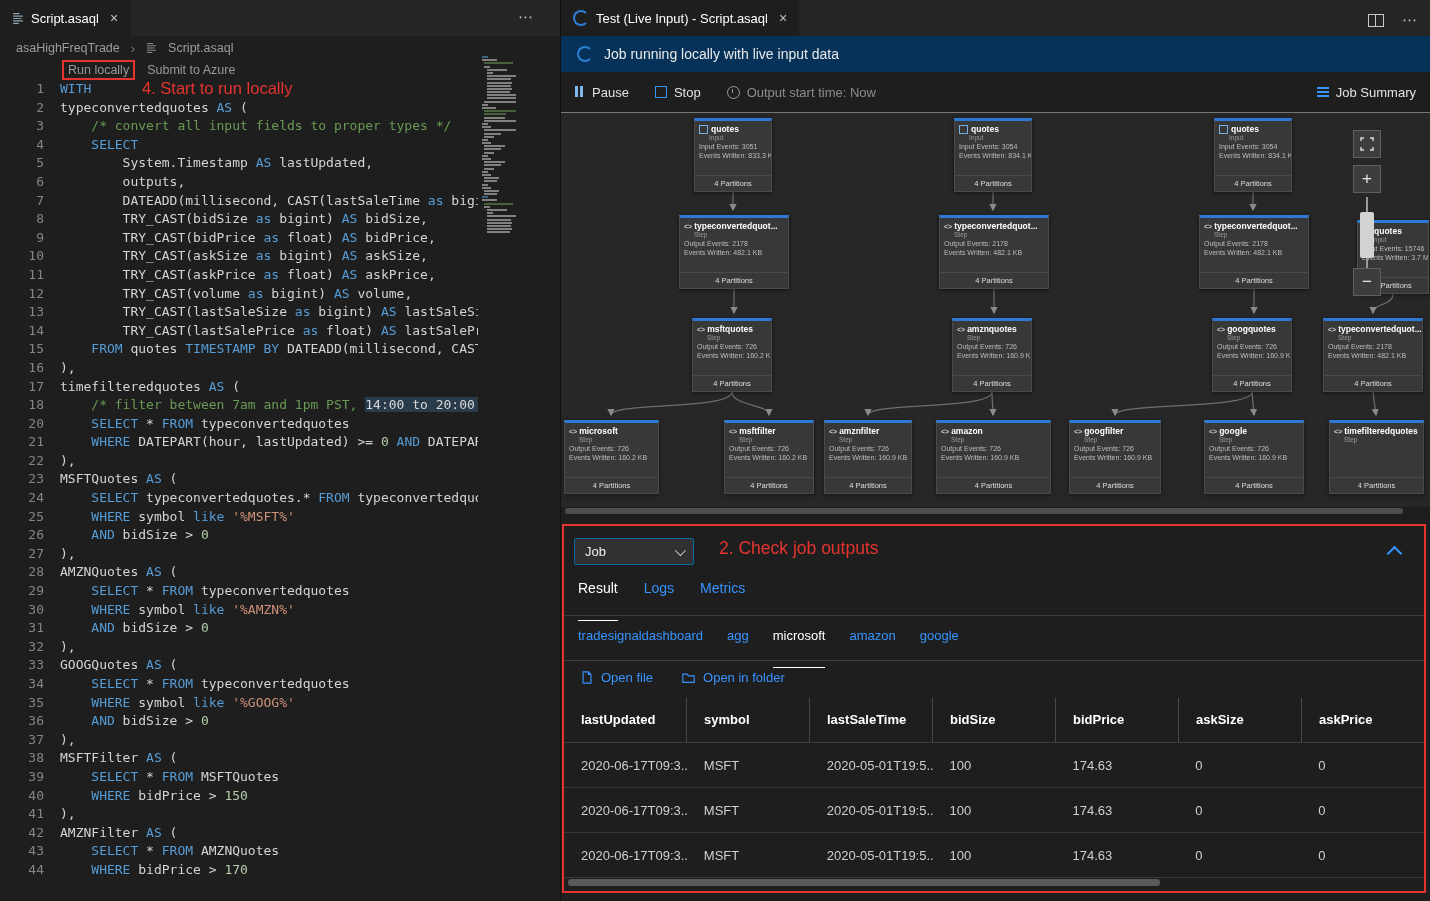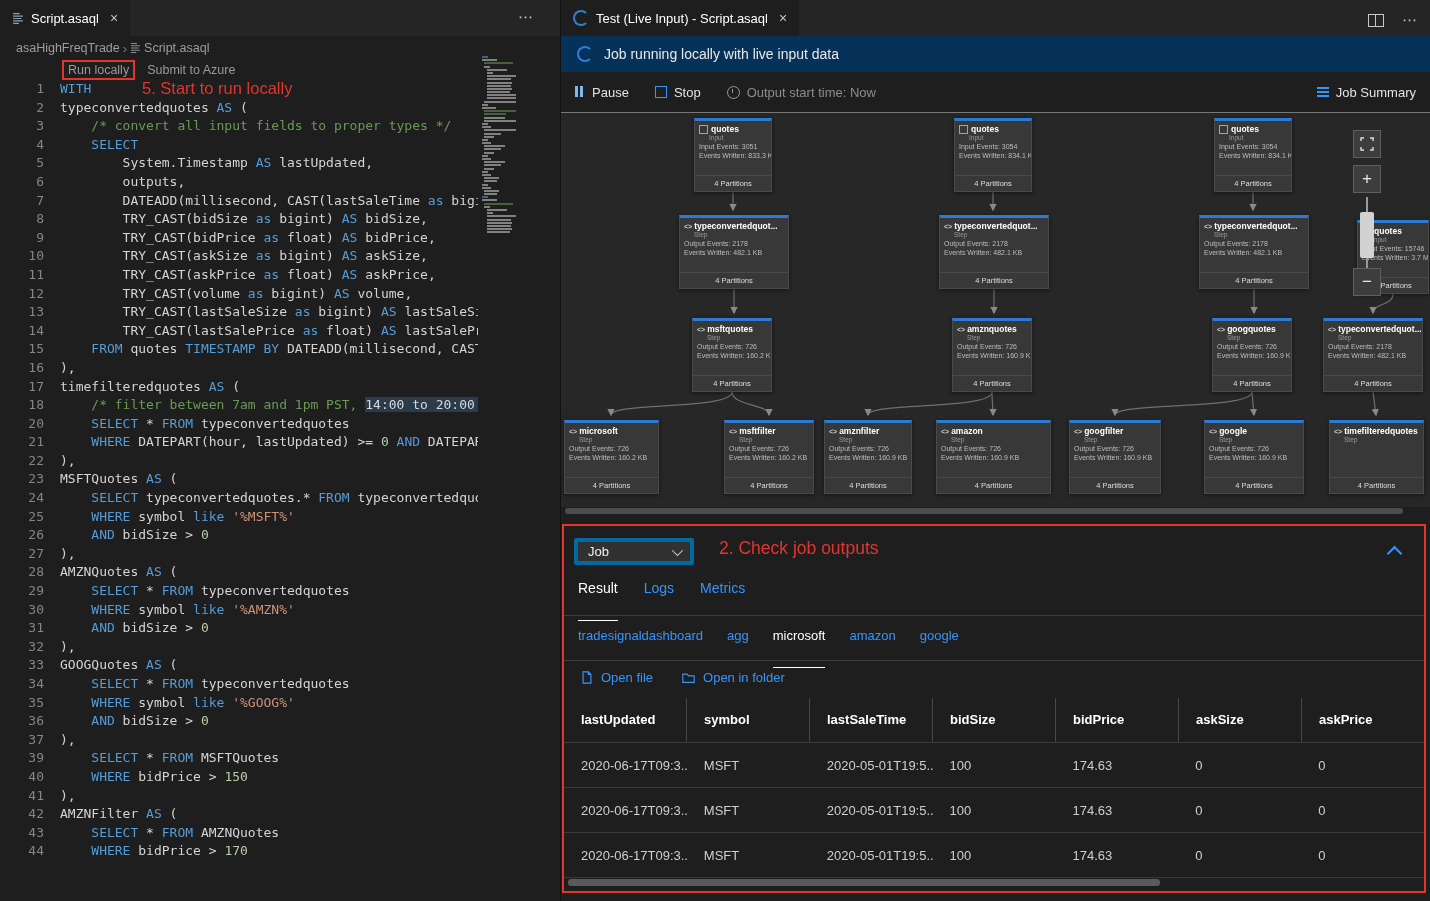--- a/index.html
+++ b/index.html
@@ -5,21 +5,21 @@
   html,body{margin:0;padding:0;background:#1e1e1e;width:1430px;height:901px;overflow:hidden;
     font-family:"Liberation Sans",sans-serif;-webkit-font-smoothing:antialiased;}
   .app{position:relative;width:1430px;height:901px;}
 
   
   .left-pane{position:absolute;left:0;top:0;width:560px;height:901px;background:#1e1e1e;border-right:1px solid #111;}
   .tabbar{height:36px;background:#252526;display:flex;align-items:stretch;position:relative;}
   .tab{display:flex;align-items:center;gap:7px;padding:0 12px;background:#1e1e1e;color:#ffffff;font-size:13px;}
   .tab .close{color:#c5c5c5;font-size:14px;margin-left:4px;cursor:pointer;}
   .more{position:absolute;right:26px;top:8px;color:#c5c5c5;font-size:15px;letter-spacing:1px;}
-  .breadcrumb{height:24px;display:flex;align-items:center;gap:3px;padding-left:16px;color:#9d9d9d;font-size:12.5px;}
+  .breadcrumb{height:24px;display:flex;align-items:center;gap:11px;padding-left:16px;color:#9d9d9d;font-size:12.5px;}
   .breadcrumb .sep{color:#7b7b7b;font-size:13px;}
   .codelens{height:20px;display:flex;align-items:center;gap:12px;padding-left:62px;font-size:12.5px;color:#999999;}
   .codelens a{color:#999999;text-decoration:none;cursor:pointer;}
   .red-box{display:inline-block;border:2px solid #e5342e;padding:0 4px;line-height:16px;}
   .annotation{position:absolute;color:#e5342e;font-size:16.5px;white-space:nowrap;}
   .a1{left:142px;top:79px;}
   .code{position:absolute;left:0;top:80px;width:478px;height:821px;overflow:hidden;}
   .code-line{display:flex;height:18.6px;line-height:18.6px;font-family:"DejaVu Sans Mono",monospace;font-size:13px;white-space:pre;}
   .ln{width:44px;flex:none;text-align:right;padding-right:16px;color:#858585;}
   .lt{white-space:pre;overflow:hidden;}
@@ -57,21 +57,21 @@
   .n-sub{font-size:6.5px;color:#9a9a9a;padding:0 4px 1px 14px;}
   .n-stat{font-size:7px;color:#bdbdbd;padding:0 4px;line-height:9px;white-space:nowrap;overflow:hidden;}
   .n-foot{position:absolute;left:0;right:0;bottom:0;height:15px;border-top:1px solid #4a4a4a;font-size:7.5px;color:#ddd;text-align:center;line-height:15px;}
   .zbtn{position:absolute;width:28px;height:28px;background:#3d3d3d;border:1px solid #5f5f5f;color:#e8e8e8;display:flex;align-items:center;justify-content:center;font-size:17px;box-sizing:border-box;cursor:pointer;}
   .ztrack{position:absolute;left:805px;top:84px;width:2px;height:72px;background:#9a9a9a;}
   .zhandle{position:absolute;left:799px;top:99px;width:14px;height:46px;background:#d2d2d2;border-radius:2px;cursor:grab;}
   .hscroll{position:absolute;left:4px;top:508px;width:838px;height:6px;background:#4d4d4d;border-radius:3px;cursor:pointer;}
 
   
   .panel{position:absolute;left:1px;top:524px;width:864px;height:369px;background:#1e1e1e;border:2px solid #e5342e;box-sizing:border-box;}
-  .dropdown{position:absolute;left:10px;top:12px;width:120px;height:27px;background:#313131;border:4px solid #0369a1;border-radius:2px;color:#f0f0f0;font-size:13px;display:flex;align-items:center;padding:0 10px;box-sizing:border-box;cursor:pointer;}
+  .dropdown{position:absolute;left:10px;top:12px;width:120px;height:27px;background:#313131;border:1px solid #0369a1;border-radius:2px;color:#f0f0f0;font-size:13px;display:flex;align-items:center;padding:0 10px;box-sizing:border-box;cursor:pointer;}
   .chev-down{margin-left:auto;width:7px;height:7px;border-right:1.5px solid #cccccc;border-bottom:1.5px solid #cccccc;transform:rotate(45deg) translateY(-2px);}
   .a2{left:155px;top:12px;font-size:17.5px;}
   .chev-up{position:absolute;right:24px;top:22px;width:9px;height:9px;border-left:2px solid #3794ff;border-top:2px solid #3794ff;transform:rotate(45deg);cursor:pointer;}
   .tabs-row{position:absolute;left:14px;top:54px;display:flex;gap:26px;font-size:14px;}
   .subtabs-row{position:absolute;left:14px;top:102px;display:flex;gap:24px;font-size:13px;}
   .tab-item{color:#3794ff;padding-bottom:24px;cursor:pointer;}
   .tab-item.active{color:#ffffff;border-bottom:1px solid #ffffff;}
   .divider{position:absolute;left:0;right:0;border-top:1px solid #3c3c3c;}
   .d1{top:89px;} .d2{top:134px;}
   .actions{position:absolute;left:16px;top:144px;display:flex;gap:28px;align-items:center;color:#3794ff;font-size:13px;}
@@ -105,21 +105,21 @@
       <span class="sep">›</span>
       <svg width="11" height="12" viewBox="0 0 14 16">
           <path d="M1 2h8M1 5h12M1 8h10M1 11h12M1 14h7" stroke="#8a8a8a" stroke-width="1.4" fill="none"></path>
         </svg>
       <span>Script.asaql</span>
     </div>
     <div class="codelens">
       <span class="red-box"><a>Run locally</a></span>
       <a>Submit to Azure</a>
     </div>
-    <div class="annotation a1">5. Start to run locally</div>
+    <div class="annotation a1">4. Start to run locally</div>
     <div class="code" id="code">
         <div class="code-line"><span class="ln">1</span><span class="lt"><span class="tk-kw">WITH</span></span></div>
         <div class="code-line"><span class="ln">2</span><span class="lt"><span class="tk-id">typeconvertedquotes </span><span class="tk-kw">AS</span><span class="tk-id"> (</span></span></div>
         <div class="code-line"><span class="ln">3</span><span class="lt"><span class="tk-cm">    /* convert all input fields to proper types */</span></span></div>
         <div class="code-line"><span class="ln">4</span><span class="lt"><span class="tk-id">    </span><span class="tk-kw">SELECT</span></span></div>
         <div class="code-line"><span class="ln">5</span><span class="lt"><span class="tk-id">        System.Timestamp </span><span class="tk-kw">AS</span><span class="tk-id"> lastUpdated,</span></span></div>
         <div class="code-line"><span class="ln">6</span><span class="lt"><span class="tk-id">        outputs,</span></span></div>
         <div class="code-line"><span class="ln">7</span><span class="lt"><span class="tk-id">        DATEADD(millisecond, CAST(lastSaleTime </span><span class="tk-kw">as</span><span class="tk-id"> bigin</span></span></div>
         <div class="code-line"><span class="ln">8</span><span class="lt"><span class="tk-id">        TRY_CAST(bidSize </span><span class="tk-kw">as</span><span class="tk-id"> bigint) </span><span class="tk-kw">AS</span><span class="tk-id"> bidSize,</span></span></div>
         <div class="code-line"><span class="ln">9</span><span class="lt"><span class="tk-id">        TRY_CAST(bidPrice </span><span class="tk-kw">as</span><span class="tk-id"> float) </span><span class="tk-kw">AS</span><span class="tk-id"> bidPrice,</span></span></div>
@@ -143,20 +143,21 @@
         <div class="code-line"><span class="ln">28</span><span class="lt"><span class="tk-id">AMZNQuotes </span><span class="tk-kw">AS</span><span class="tk-id"> (</span></span></div>
         <div class="code-line"><span class="ln">29</span><span class="lt"><span class="tk-id">    </span><span class="tk-kw">SELECT</span><span class="tk-id"> * </span><span class="tk-kw">FROM</span><span class="tk-id"> typeconvertedquotes</span></span></div>
         <div class="code-line"><span class="ln">30</span><span class="lt"><span class="tk-id">    </span><span class="tk-kw">WHERE</span><span class="tk-id"> symbol </span><span class="tk-kw">like</span><span class="tk-id"> </span><span class="tk-str">'%AMZN%'</span></span></div>
         <div class="code-line"><span class="ln">31</span><span class="lt"><span class="tk-id">    </span><span class="tk-kw">AND</span><span class="tk-id"> bidSize &gt; </span><span class="tk-num">0</span></span></div>
         <div class="code-line"><span class="ln">32</span><span class="lt"><span class="tk-id">),</span></span></div>
         <div class="code-line"><span class="ln">33</span><span class="lt"><span class="tk-id">GOOGQuotes </span><span class="tk-kw">AS</span><span class="tk-id"> (</span></span></div>
         <div class="code-line"><span class="ln">34</span><span class="lt"><span class="tk-id">    </span><span class="tk-kw">SELECT</span><span class="tk-id"> * </span><span class="tk-kw">FROM</span><span class="tk-id"> typeconvertedquotes</span></span></div>
         <div class="code-line"><span class="ln">35</span><span class="lt"><span class="tk-id">    </span><span class="tk-kw">WHERE</span><span class="tk-id"> symbol </span><span class="tk-kw">like</span><span class="tk-id"> </span><span class="tk-str">'%GOOG%'</span></span></div>
         <div class="code-line"><span class="ln">36</span><span class="lt"><span class="tk-id">    </span><span class="tk-kw">AND</span><span class="tk-id"> bidSize &gt; </span><span class="tk-num">0</span></span></div>
         <div class="code-line"><span class="ln">37</span><span class="lt"><span class="tk-id">),</span></span></div>
+        <div class="code-line"><span class="ln">38</span><span class="lt"><span class="tk-id">MSFTFilter </span><span class="tk-kw">AS</span><span class="tk-id"> (</span></span></div>
         <div class="code-line"><span class="ln">39</span><span class="lt"><span class="tk-id">    </span><span class="tk-kw">SELECT</span><span class="tk-id"> * </span><span class="tk-kw">FROM</span><span class="tk-id"> MSFTQuotes</span></span></div>
         <div class="code-line"><span class="ln">40</span><span class="lt"><span class="tk-id">    </span><span class="tk-kw">WHERE</span><span class="tk-id"> bidPrice &gt; </span><span class="tk-num">150</span></span></div>
         <div class="code-line"><span class="ln">41</span><span class="lt"><span class="tk-id">),</span></span></div>
         <div class="code-line"><span class="ln">42</span><span class="lt"><span class="tk-id">AMZNFilter </span><span class="tk-kw">AS</span><span class="tk-id"> (</span></span></div>
         <div class="code-line"><span class="ln">43</span><span class="lt"><span class="tk-id">    </span><span class="tk-kw">SELECT</span><span class="tk-id"> * </span><span class="tk-kw">FROM</span><span class="tk-id"> AMZNQuotes</span></span></div>
         <div class="code-line"><span class="ln">44</span><span class="lt"><span class="tk-id">    </span><span class="tk-kw">WHERE</span><span class="tk-id"> bidPrice &gt; </span><span class="tk-num">170</span></span></div>
       </div>
     <div class="minimap" id="minimap">
         <div class="mm-line tk-kw" style="width: 6px; margin-left: 0px;"></div>
         <div class="mm-line tk-id" style="width: 14.88px; margin-left: 0px;"></div>

